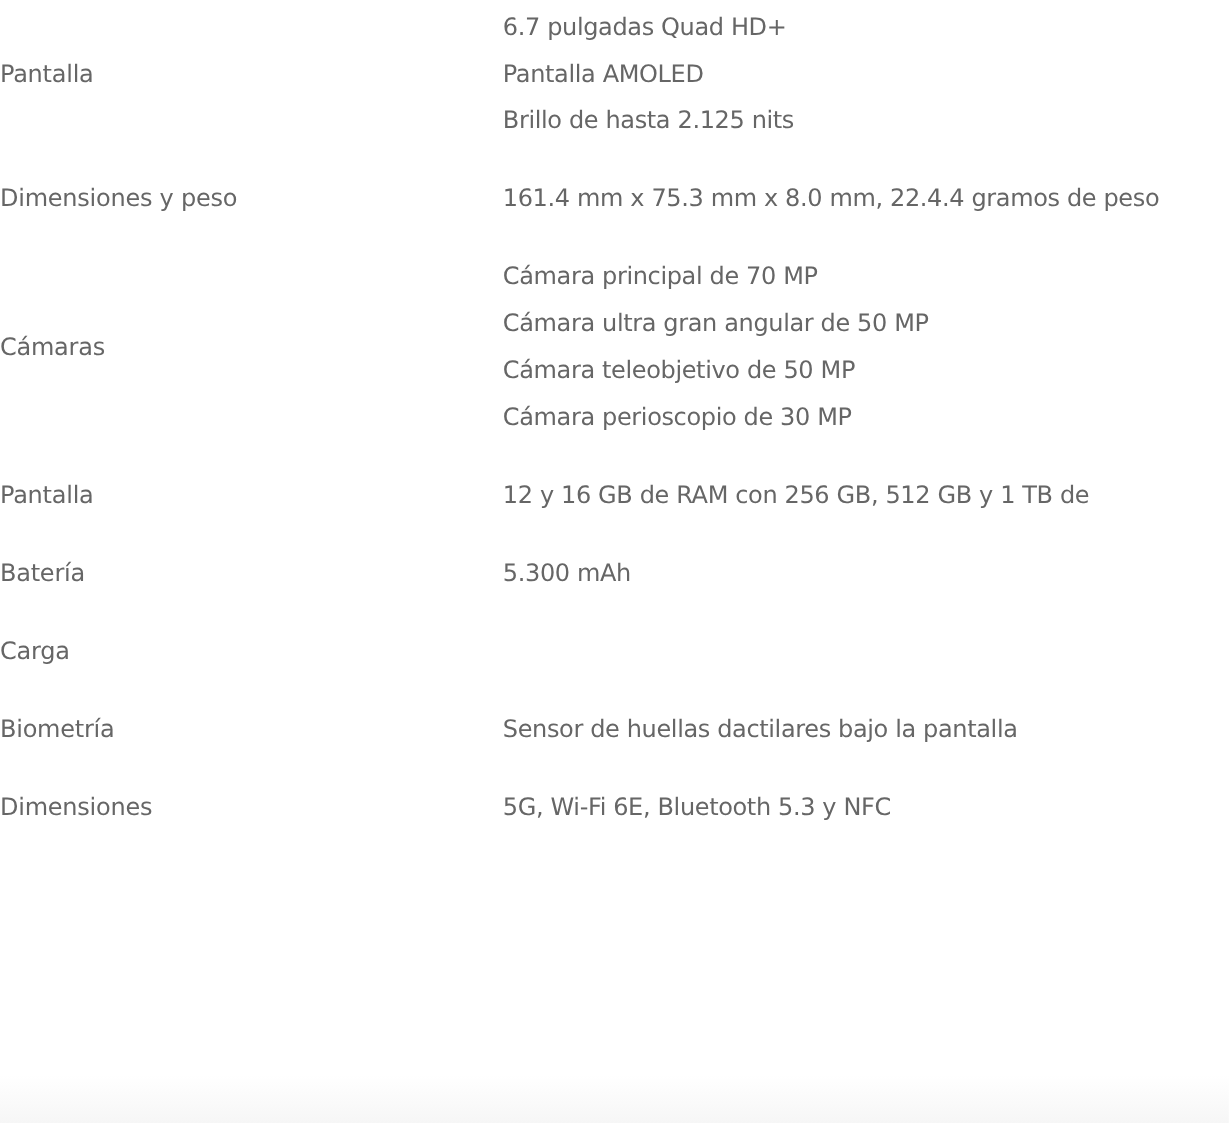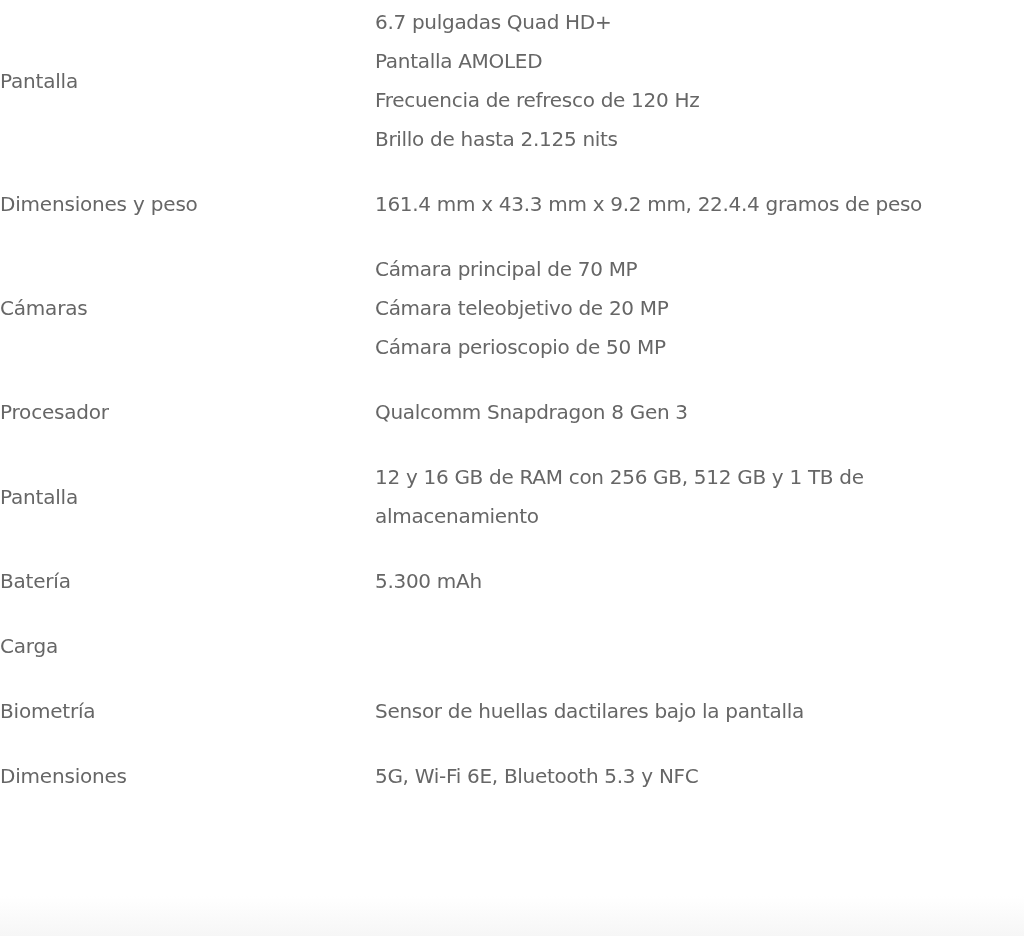--- a/index.html
+++ b/index.html
@@ -11,69 +11,62 @@
     position: relative;
   }
   .spec-table { position: absolute; top: 3px; left: 0; width: 1024px; }
   .spec-row { display: flex; padding: 0; margin-bottom: 26px; }
   .spec-label {
     width: 375px; box-sizing: content-box;
     display: flex; align-items: center;
     font-size: 20px; line-height: 39px; letter-spacing: -0.2px;
   }
   .spec-values { width: 600px; }
-  .spec-line { font-size: 20px; line-height: 39px; letter-spacing: -0.3px; white-space: nowrap; }
+  .spec-line { font-size: 20px; line-height: 39px; letter-spacing: -0.3px; white-space: nowrap; margin-left: 44px; }
   .bottom-fade {
     position: absolute; left: 0; right: 0; bottom: 0; height: 40px;
     background: linear-gradient(#ffffff, #f6f6f6);
   }
 </style>
 </head>
 <body>
 
 <div class="spec-table">
 
   <div class="spec-row">
     <div class="spec-label">Pantalla</div>
     <div class="spec-values">
       <div class="spec-line">6.7 pulgadas Quad HD+</div>
       <div class="spec-line">Pantalla AMOLED</div>
-      <div class="spec-line">Frecuencia de refresco de 120 Hz</div>
       <div class="spec-line">Brillo de hasta 2.125 nits</div>
     </div>
   </div>
 
   <div class="spec-row">
     <div class="spec-label">Dimensiones y peso</div>
     <div class="spec-values">
-      <div class="spec-line">161.4 mm x 43.3 mm x 9.2 mm, 22.4.4 gramos de peso</div>
+      <div class="spec-line">161.4 mm x 75.3 mm x 8.0 mm, 22.4.4 gramos de peso</div>
     </div>
   </div>
 
   <div class="spec-row">
     <div class="spec-label">Cámaras</div>
     <div class="spec-values">
       <div class="spec-line">Cámara principal de 70 MP</div>
-      <div class="spec-line">Cámara teleobjetivo de 20 MP</div>
-      <div class="spec-line">Cámara perioscopio de 50 MP</div>
+      <div class="spec-line">Cámara ultra gran angular de 50 MP</div>
+      <div class="spec-line">Cámara teleobjetivo de 50 MP</div>
+      <div class="spec-line">Cámara perioscopio de 30 MP</div>
     </div>
   </div>
 
-  <div class="spec-row">
-    <div class="spec-label">Procesador</div>
-    <div class="spec-values">
-      <div class="spec-line">Qualcomm Snapdragon 8 Gen 3</div>
-    </div>
-  </div>
 
   <div class="spec-row">
     <div class="spec-label">Pantalla</div>
     <div class="spec-values">
       <div class="spec-line">12 y 16 GB de RAM con 256 GB, 512 GB y 1 TB de</div>
-      <div class="spec-line">almacenamiento</div>
     </div>
   </div>
 
   <div class="spec-row">
     <div class="spec-label">Batería</div>
     <div class="spec-values">
       <div class="spec-line">5.300 mAh</div>
     </div>
   </div>
 

